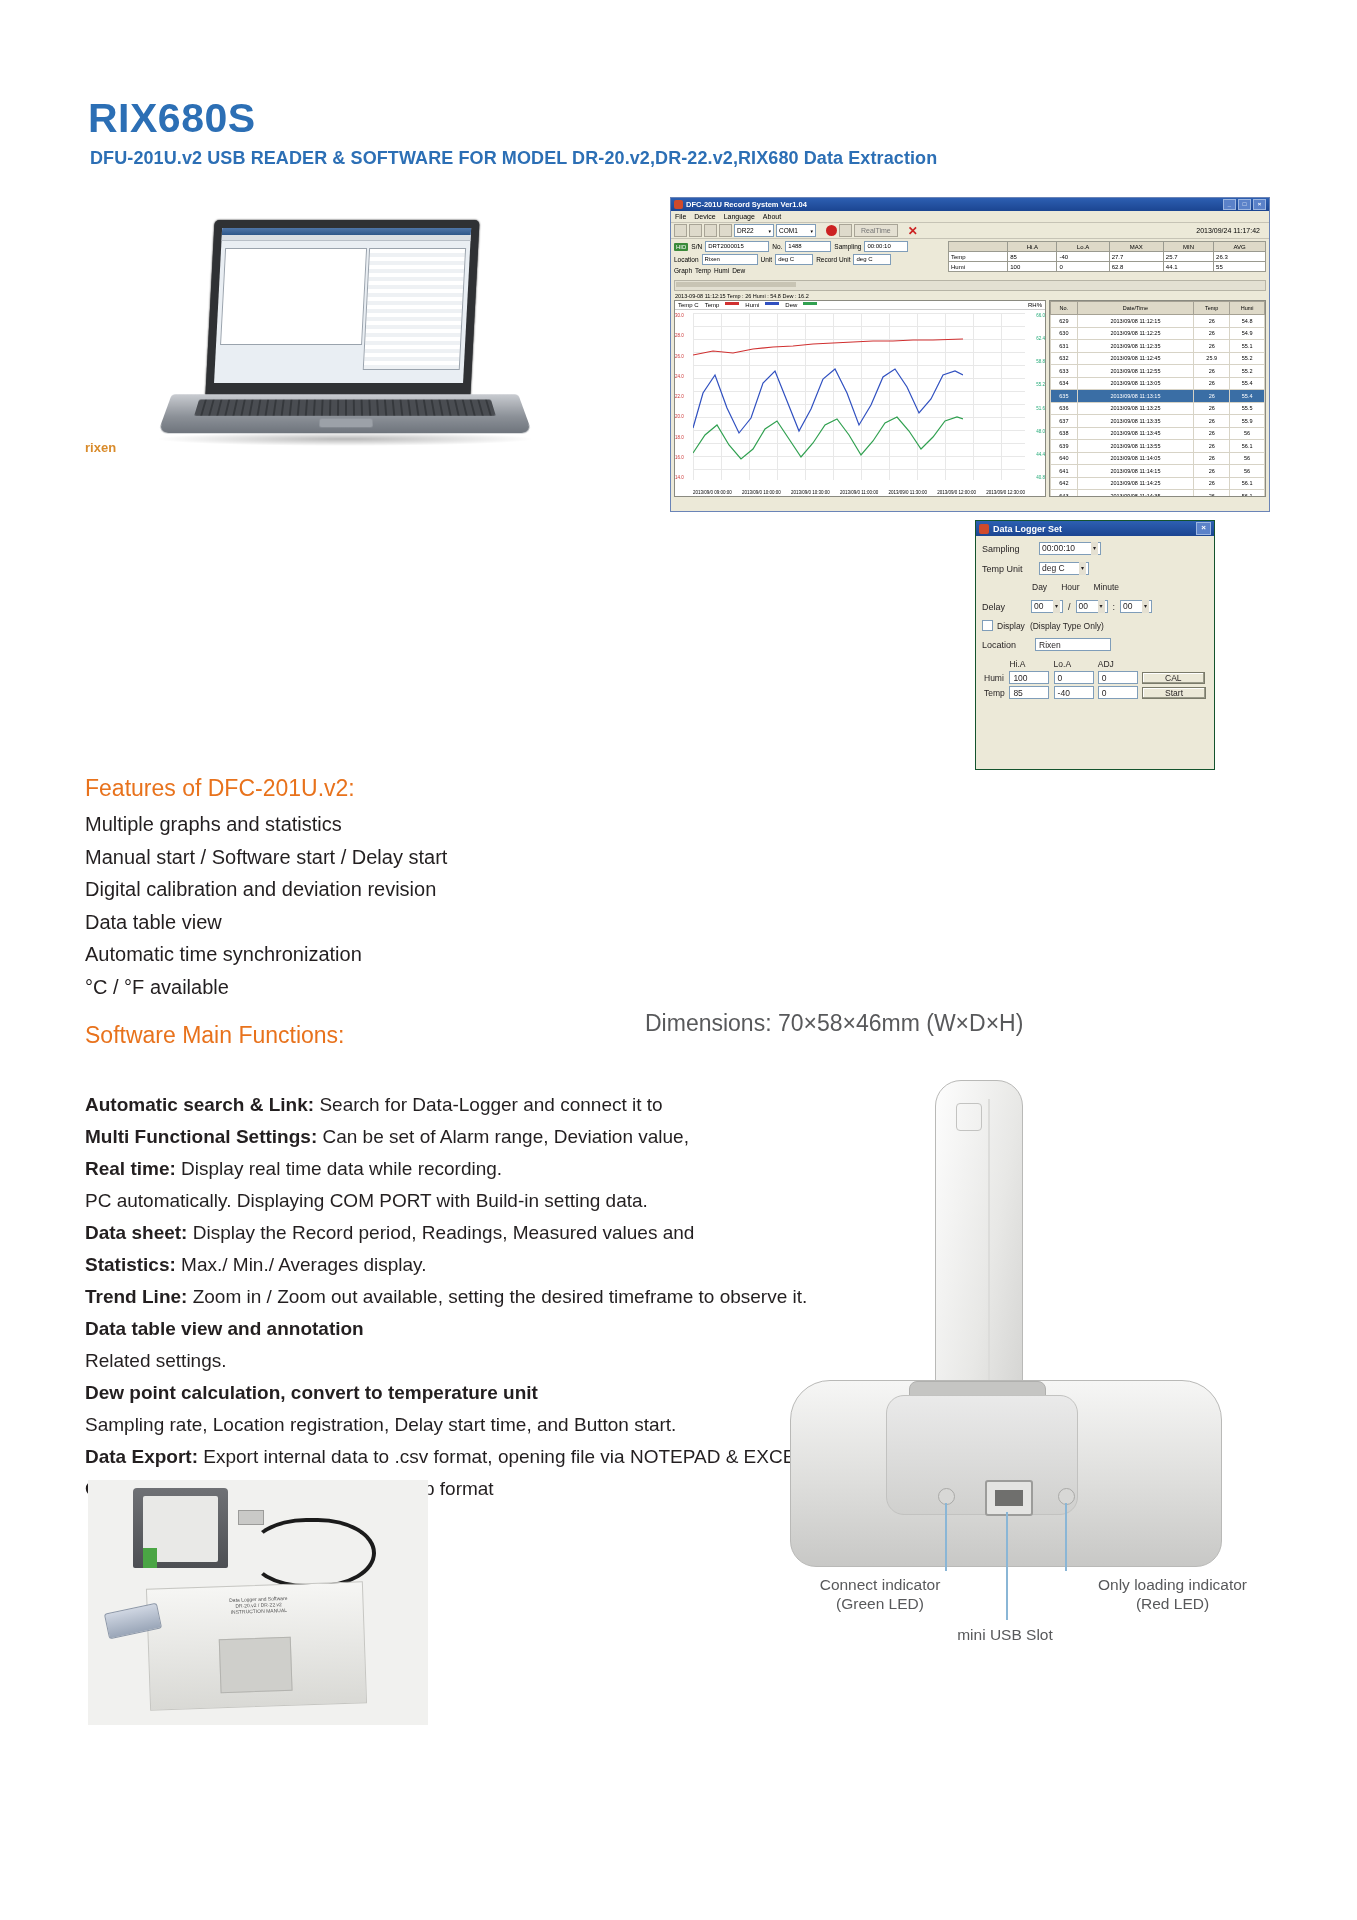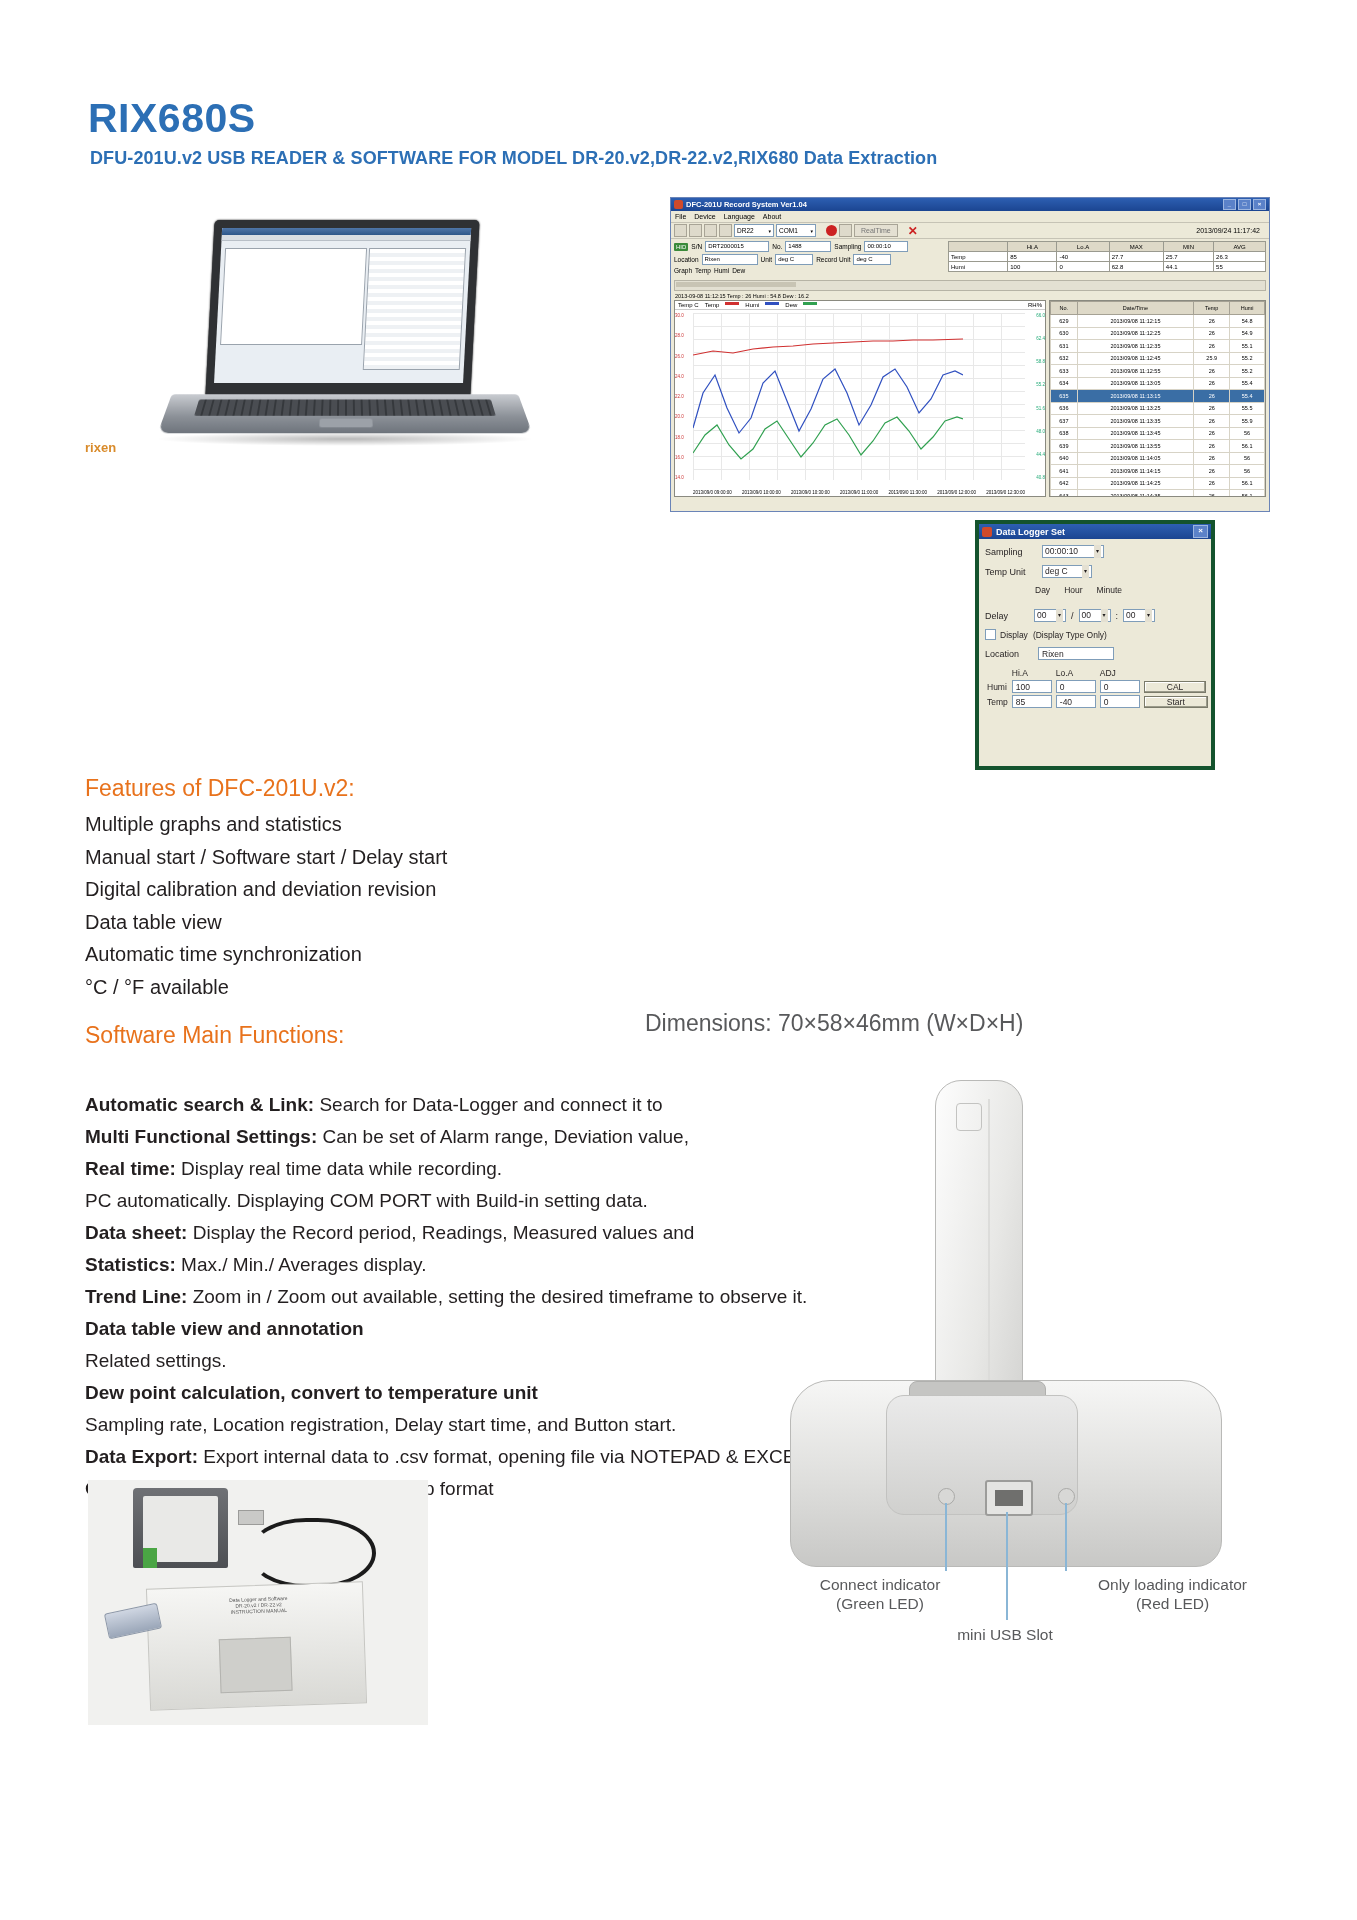--- a/index.html
+++ b/index.html
@@ -249,21 +249,21 @@
   .sw-table th { background: #ded9c8; border: 1px solid #a5a194; font-weight: normal; height: 10px;}
   .sw-table td { border: 1px solid #d7d3c6; height: 9.5px; text-align: center; }
   .sw-table tr.sel td { background: #3a6ea5; color: #fff; }
 
   
   .dlg {
     position: absolute;
     left: 975px; top: 520px;
     width: 240px; height: 250px;
     background: #ece9d8;
-    border: 4px solid #14532d;
+    border: 1px solid #14532d;
     font-size: 9px;
     box-sizing: border-box;
   }
   .dlg-title {
     height: 15px; background: linear-gradient(#2d5fb2, #1b4591);
     color: #fff; font-weight: bold; font-size: 9px;
     display: flex; align-items: center; padding: 0 3px;
   }
   .dlg-title .ic { width: 10px; height: 10px; background: #d04a2b; border-radius: 2px; margin-right: 4px;}
   .dlg-close {
@@ -694,21 +694,21 @@
   </div>
   <div class="dlg-body">
     <div class="dlg-row">
       <span class="dlg-label" style="width:52px">Sampling</span>
       <span class="dlg-select" style="width:62px">00:00:10</span>
     </div>
     <div class="dlg-row">
       <span class="dlg-label" style="width:52px">Temp Unit</span>
       <span class="dlg-select" style="width:50px">deg C</span>
     </div>
-    <div class="dlg-sub" style="margin-bottom:14px;margin-left:50px;">
+    <div class="dlg-sub" style="margin-bottom:8px;margin-left:50px;">
       <span>Day</span>
       <span>Hour</span>
       <span>Minute</span>
     </div>
     <div class="dlg-row">
       <span class="dlg-label" style="width:44px">Delay</span>
       <span class="dlg-select" style="width:32px">00</span>
       <span>/</span>
       <span class="dlg-select" style="width:32px">00</span>
       <span>:</span>

